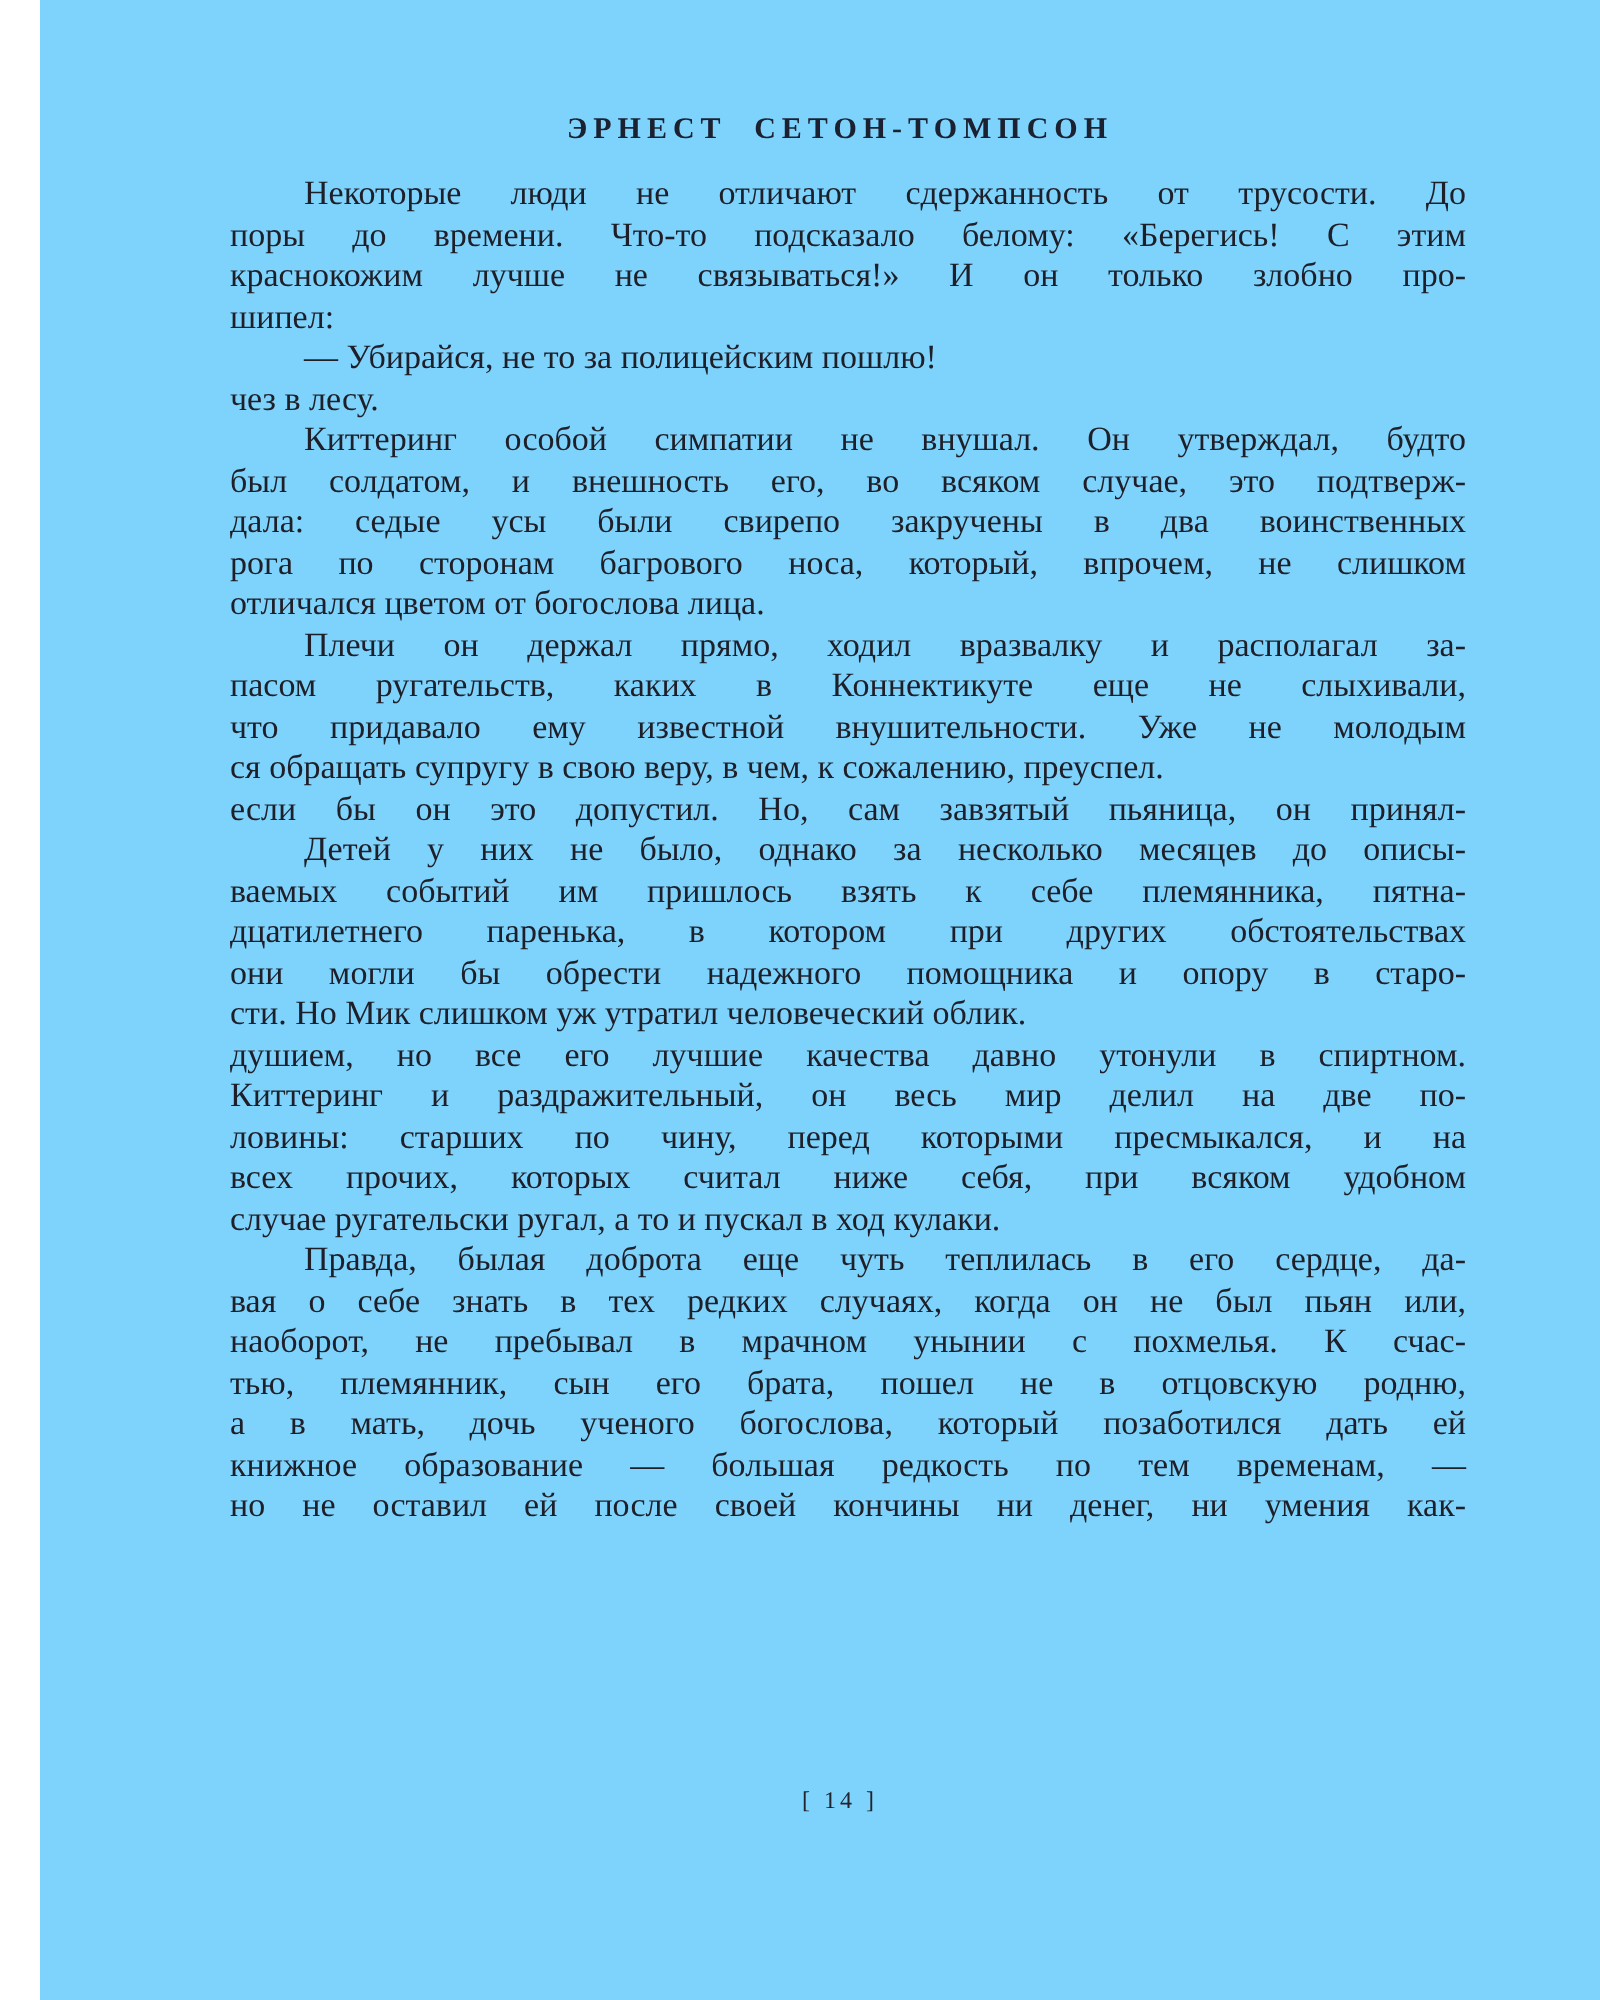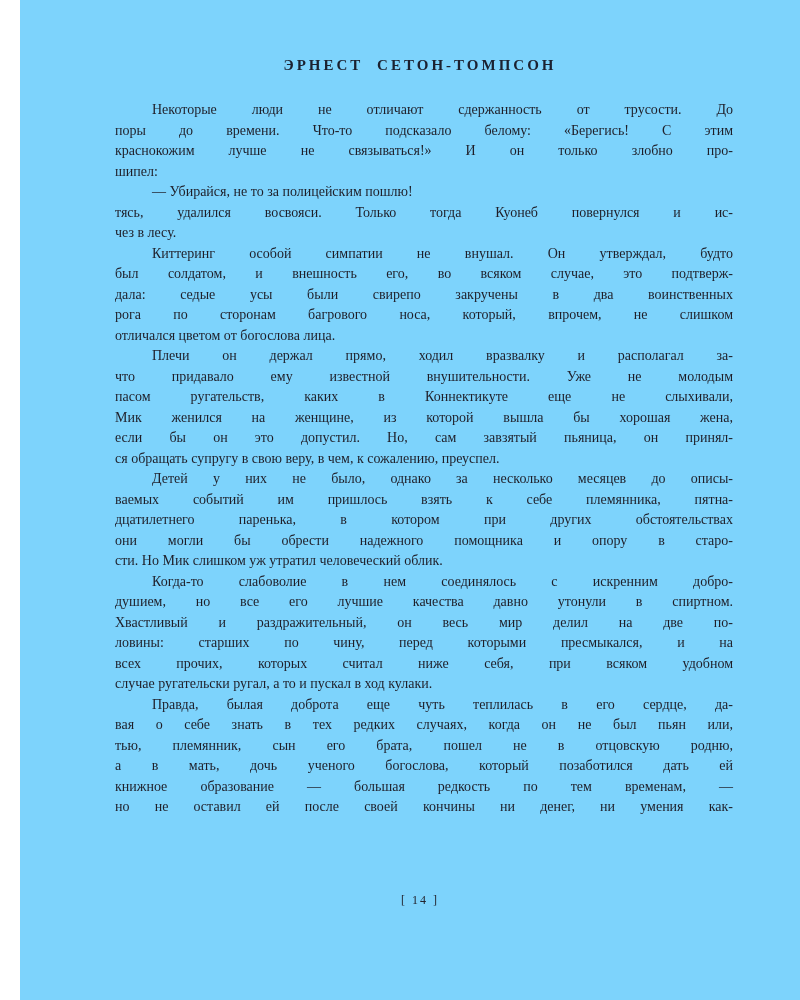--- a/index.html
+++ b/index.html
@@ -24,24 +24,24 @@
     width: 100%;
     text-align: center;
     font-size: 15px;
     font-weight: bold;
     letter-spacing: 3px;
     word-spacing: 7px;
     color: #1b2130;
   }
   .text-block {
     position: absolute;
-    top: 100px;
+    top: 87px;
     left: 95px;
     width: 618px;
-    font-size: 14px;
+    font-size: 17px;
     line-height: 20.5px;
   }
   .paragraph { margin: 0; padding: 0; }
   .line {
     text-align: justify;
     text-align-last: justify;
     white-space: normal;
     height: 20.5px;
     overflow: visible;
   }
@@ -68,56 +68,54 @@
       <div class="paragraph">
         <div class="line indent">Некоторые люди не отличают сдержанность от трусости. До</div>
         <div class="line">поры до времени. Что-то подсказало белому: «Берегись! С этим</div>
         <div class="line">краснокожим лучше не связываться!» И он только злобно про-</div>
         <div class="line last">шипел:</div>
       </div>
       <div class="paragraph">
         <div class="line indent last">— Убирайся, не то за полицейским пошлю!</div>
       </div>
       <div class="paragraph">
-        <div class="line">тясь, удалился восвояси. Только тогда Куонеб повернулся и ис-</div>
         <div class="line last">чез в лесу.</div>
       </div>
       <div class="paragraph">
         <div class="line indent">Киттеринг особой симпатии не внушал. Он утверждал, будто</div>
         <div class="line">был солдатом, и внешность его, во всяком случае, это подтверж-</div>
         <div class="line">дала: седые усы были свирепо закручены в два воинственных</div>
         <div class="line">рога по сторонам багрового носа, который, впрочем, не слишком</div>
         <div class="line last">отличался цветом от богослова лица.</div>
       </div>
       <div class="paragraph">
         <div class="line indent">Плечи он держал прямо, ходил вразвалку и располагал за-</div>
+        <div class="line">пасом ругательств, каких в Коннектикуте еще не слыхивали,</div>
         <div class="line">что придавало ему известной внушительности. Уже не молодым</div>
-        <div class="line">пасом ругательств, каких в Коннектикуте еще не слыхивали,</div>
-        <div class="line">Мик женился на женщине, из которой вышла бы хорошая жена,</div>
+        <div class="line last">ся обращать супругу в свою веру, в чем, к сожалению, преуспел.</div>
         <div class="line">если бы он это допустил. Но, сам завзятый пьяница, он принял-</div>
-        <div class="line last">ся обращать супругу в свою веру, в чем, к сожалению, преуспел.</div>
       </div>
       <div class="paragraph">
         <div class="line indent">Детей у них не было, однако за несколько месяцев до описы-</div>
         <div class="line">ваемых событий им пришлось взять к себе племянника, пятна-</div>
         <div class="line">дцатилетнего паренька, в котором при других обстоятельствах</div>
         <div class="line">они могли бы обрести надежного помощника и опору в старо-</div>
         <div class="line last">сти. Но Мик слишком уж утратил человеческий облик.</div>
       </div>
       <div class="paragraph">
-        <div class="line indent">Когда-то слабоволие в нем соединялось с искренним добро-</div>
         <div class="line">душием, но все его лучшие качества давно утонули в спиртном.</div>
-        <div class="line">Хвастливый и раздражительный, он весь мир делил на две по-</div>
+        <div class="line">Киттеринг и раздражительный, он весь мир делил на две по-</div>
         <div class="line">ловины: старших по чину, перед которыми пресмыкался, и на</div>
         <div class="line">всех прочих, которых считал ниже себя, при всяком удобном</div>
         <div class="line last">случае ругательски ругал, а то и пускал в ход кулаки.</div>
       </div>
       <div class="paragraph">
         <div class="line indent">Правда, былая доброта еще чуть теплилась в его сердце, да-</div>
         <div class="line">вая о себе знать в тех редких случаях, когда он не был пьян или,</div>
+        <div class="line">наоборот, не пребывал в мрачном унынии с похмелья. К счас-</div>
         <div class="line">тью, племянник, сын его брата, пошел не в отцовскую родню,</div>
         <div class="line">а в мать, дочь ученого богослова, который позаботился дать ей</div>
         <div class="line">книжное образование — большая редкость по тем временам, —</div>
         <div class="line">но не оставил ей после своей кончины ни денег, ни умения как-</div>
       </div>
     </div>
 
   <div class="page-number">[ 14 ]</div>
 </div>
 

